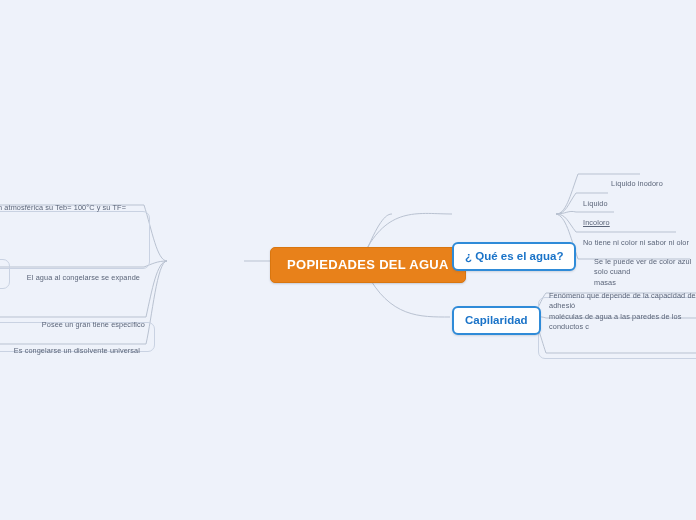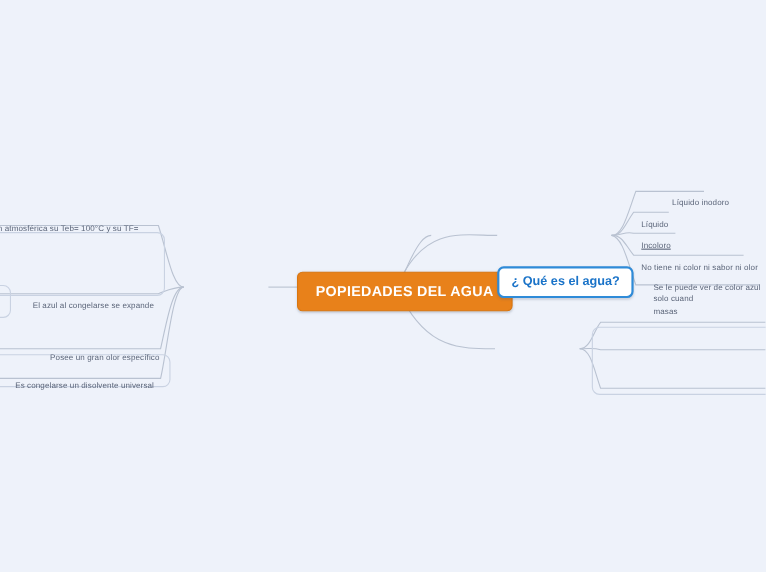--- a/index.html
+++ b/index.html
@@ -136,29 +136,36 @@
     <span>Incoloro</span>
   </div>
   <div class="node node-leaf right" style="left:583px; top:227px;">
     <span>No tiene ni color ni sabor ni olor</span>
   </div>
   <div class="node node-leaf right" style="left:583px; top:246px;margin-left:11px;">
     <span>Se le puede ver de color azul solo cuand
 masas</span>
   </div>
 
+  <div class="node node-branch" style="left:452px; top:306px;">
+    <span>Capilaridad</span>
+  </div>
 
+  <div class="node node-leaf right" style="left:549px; top:280px;">
+    <span>Fenómeno que depende de la capacidad de adhesió
+moléculas de agua a las paredes de los conductos c</span>
+  </div>
 
 
   <div class="node node-leaf left" style="left:-60px; top:192px; width:186px;">
     <span>n atmosférica su Teb= 100°C y su TF=</span>
   </div>
   <div class="node node-leaf left" style="left:-60px; top:262px; width:200px;">
-    <span>El azul al congelarse se expande</span>
+    <span>El agua al congelarse se expande</span>
   </div>
   <div class="node node-leaf left" style="left:-60px; top:309px; width:205px;">
-    <span>Posee un gran olor específico</span>
+    <span>Posee un gran tiene específico</span>
   </div>
   <div class="node node-leaf left" style="left:-60px; top:335px; width:200px;">
     <span>Es congelarse un disolvente universal</span>
   </div>
 
 </div>
 
 </body></html>

